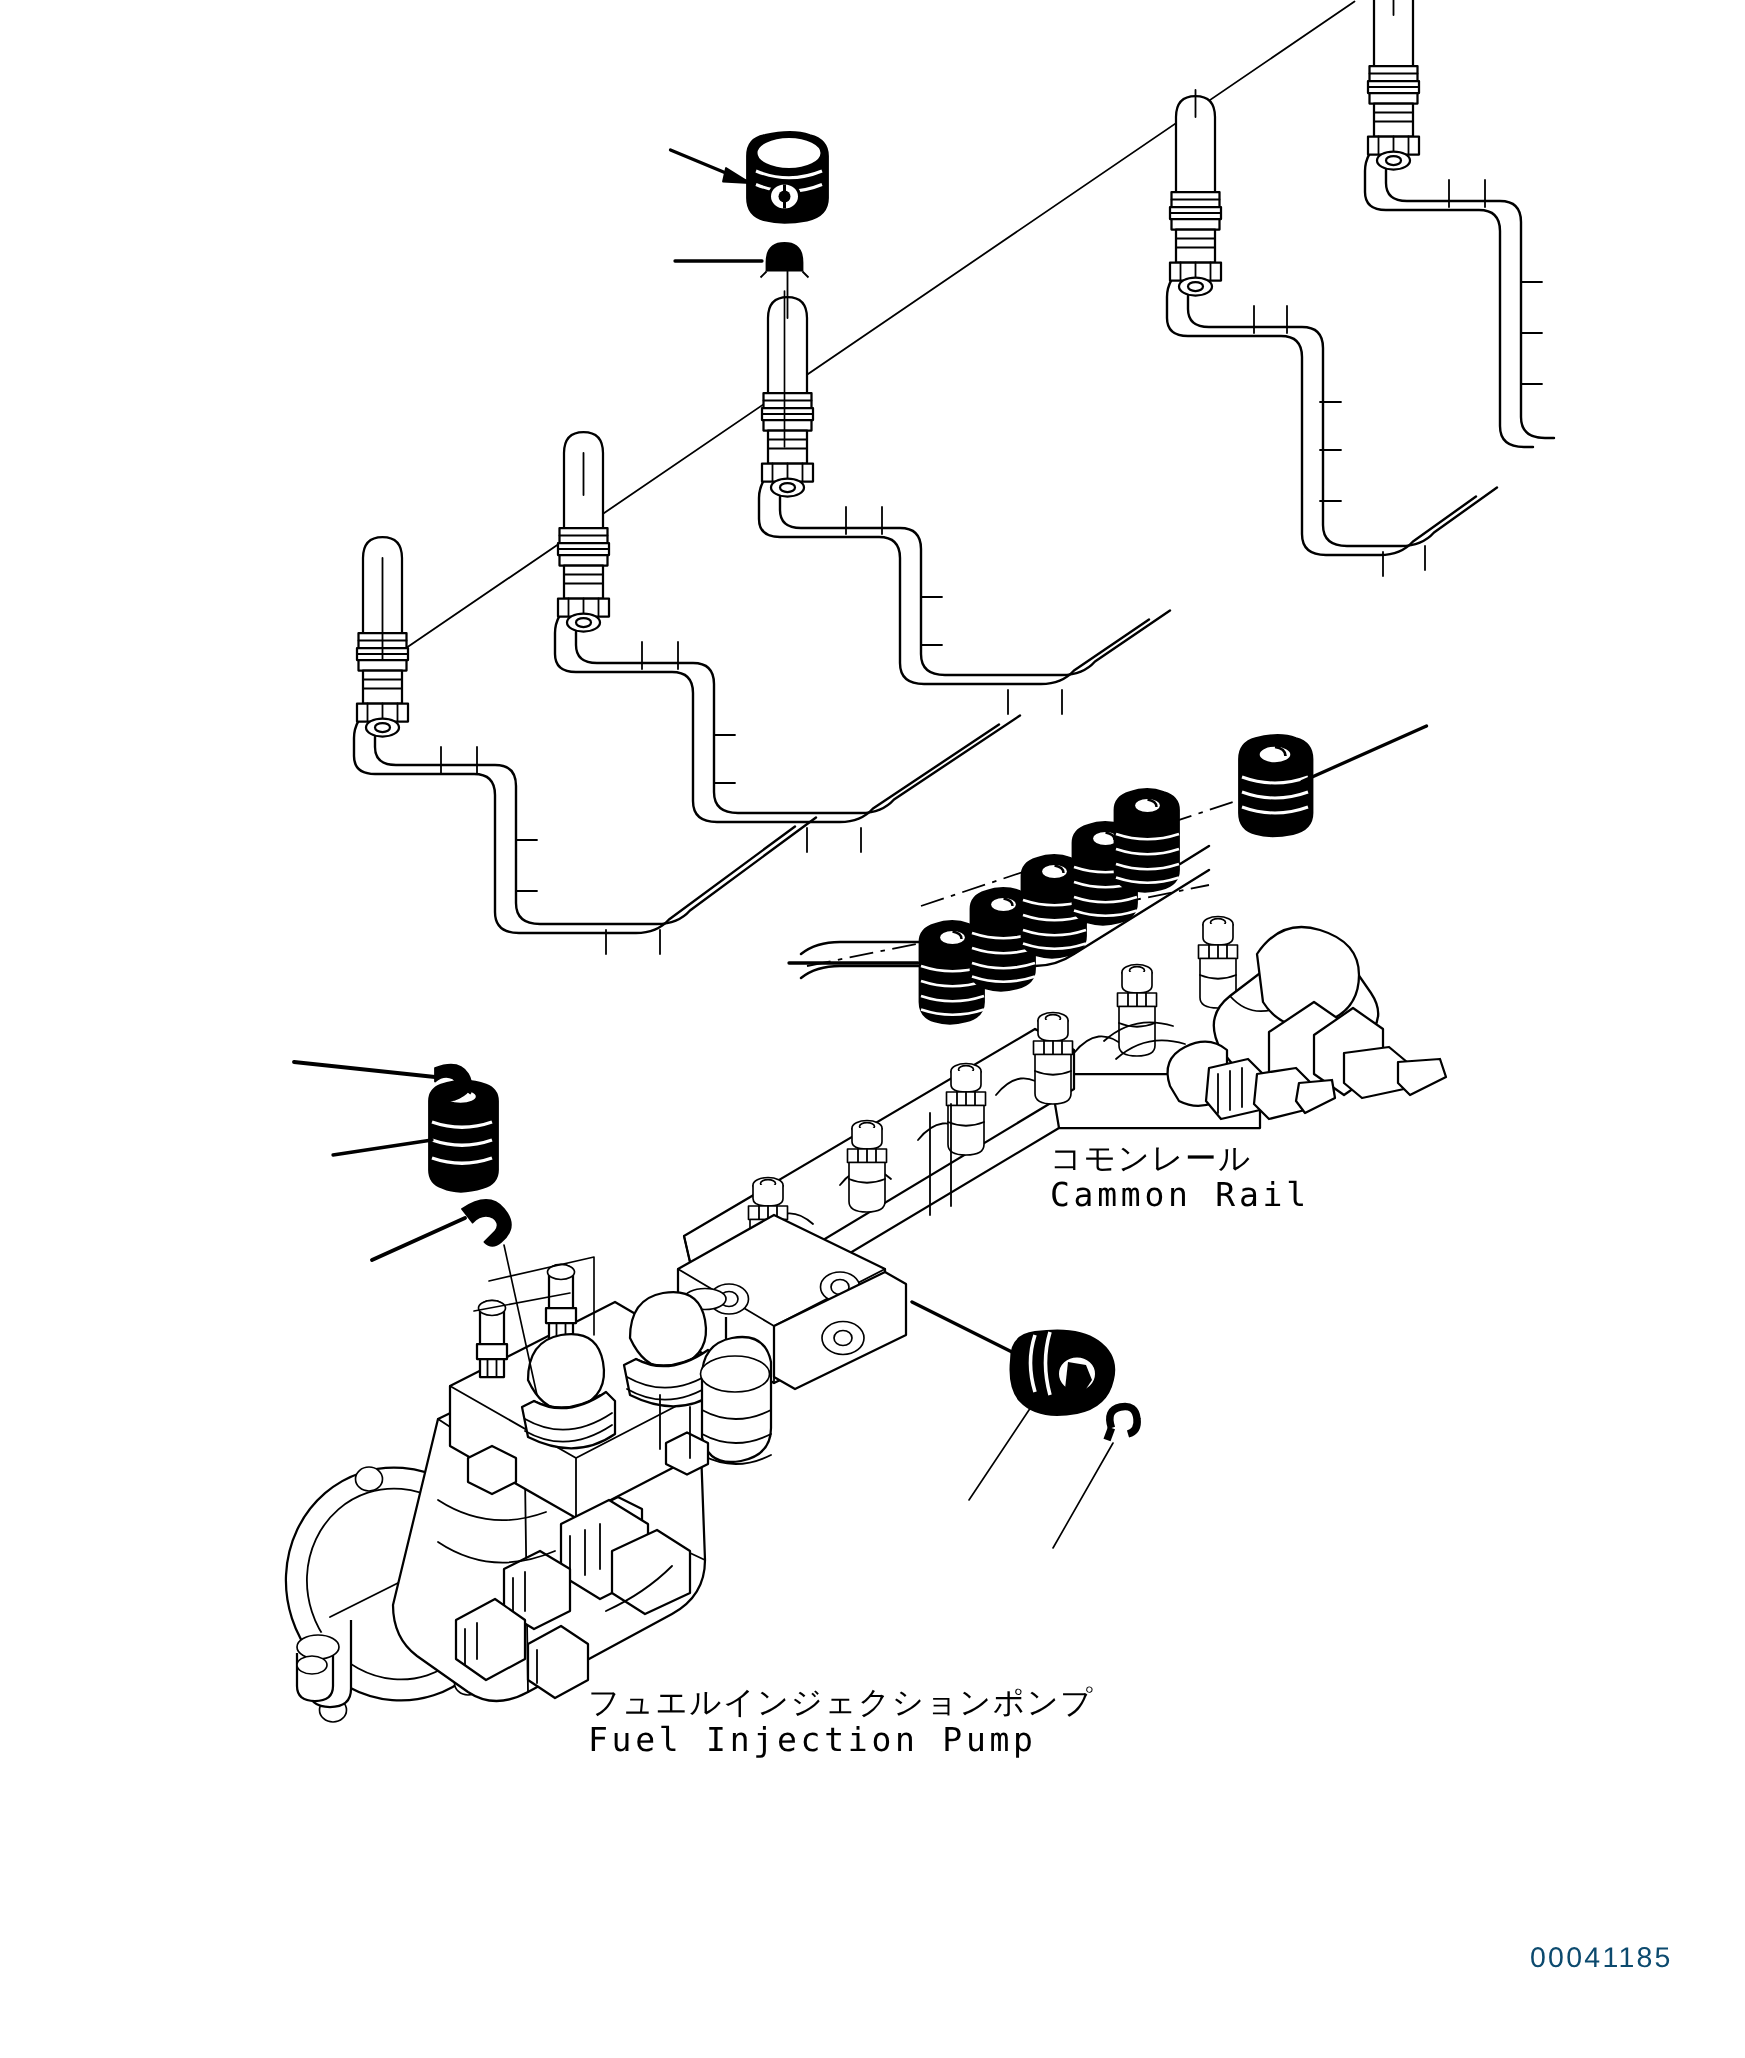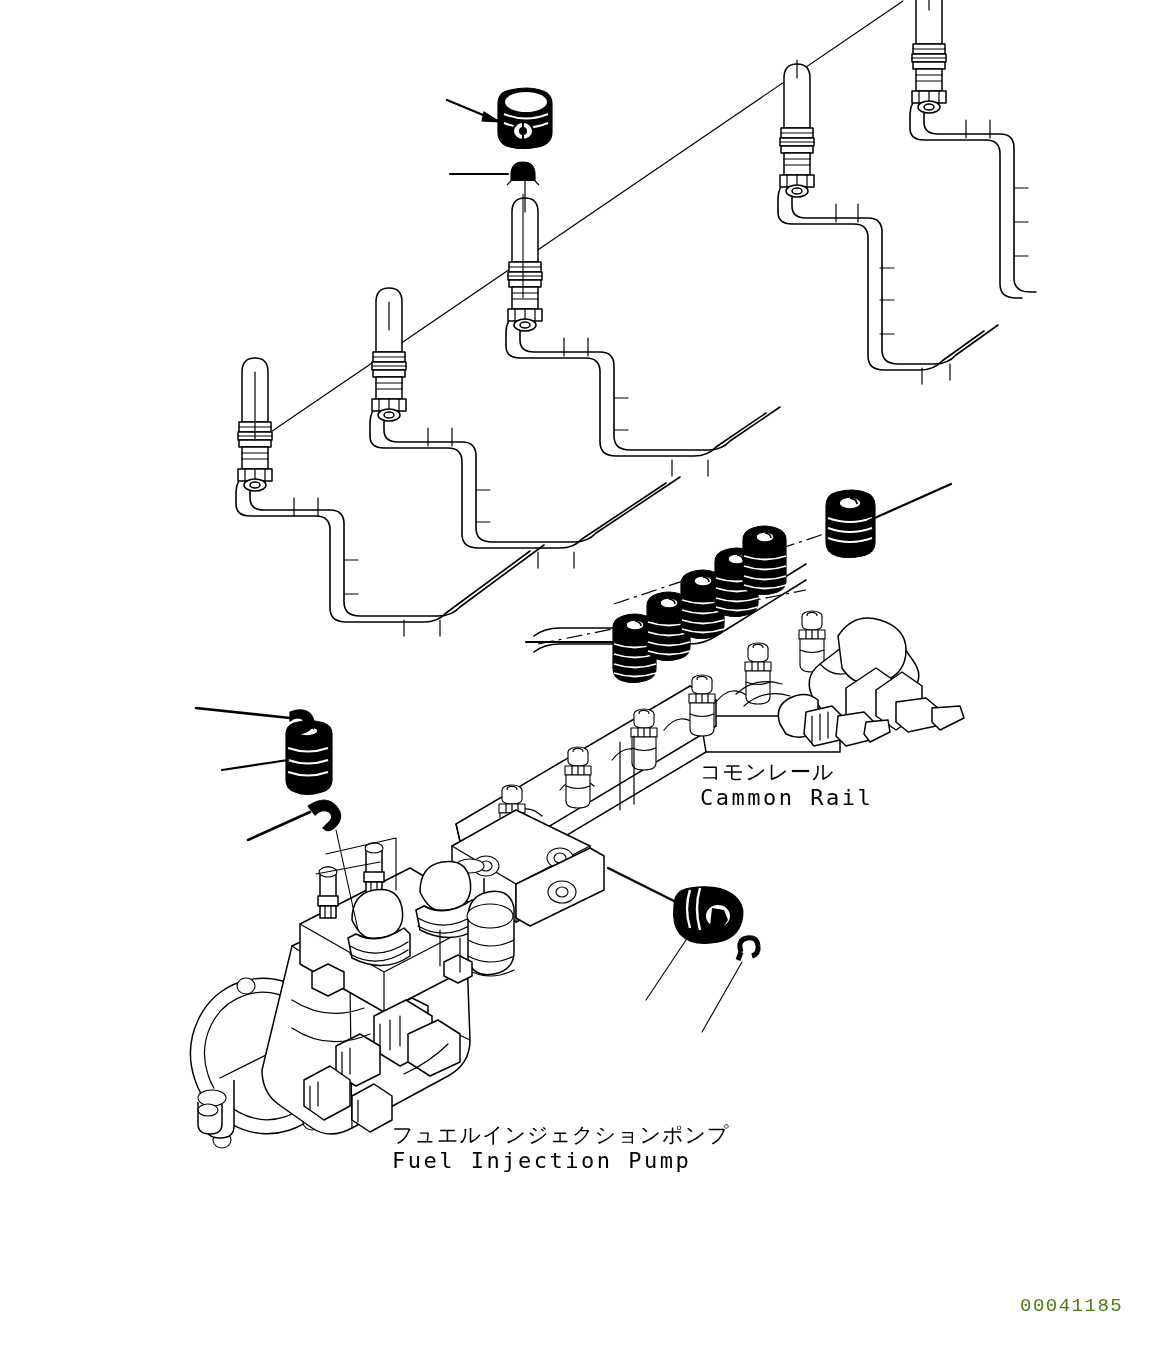--- a/index.html
+++ b/index.html
@@ -44,24 +44,24 @@
     font-size: 22px;
     letter-spacing: 2.5px;
     font-weight: 500;
   }
   #label-common-rail { left: 700px; top: 760px; }
   #label-fuel-pump   { left: 392px; top: 1123px; }
   #drawing-number {
     position: absolute;
     left: 1020px;
     top: 1295px;
-    font-family: Liberation Mono, monospace;
+    font-family: Liberation Sans, sans-serif;
     font-size: 19px;
     letter-spacing: 1.5px;
-    color: #4d7c0f;
+    color: #0c4a6e;
   }
 </style>
 </head>
 <body>
 
 <div id="sheet">
 
   <svg id="drawing" viewBox="0 0 1163 1372">
     <defs>
       <style>

